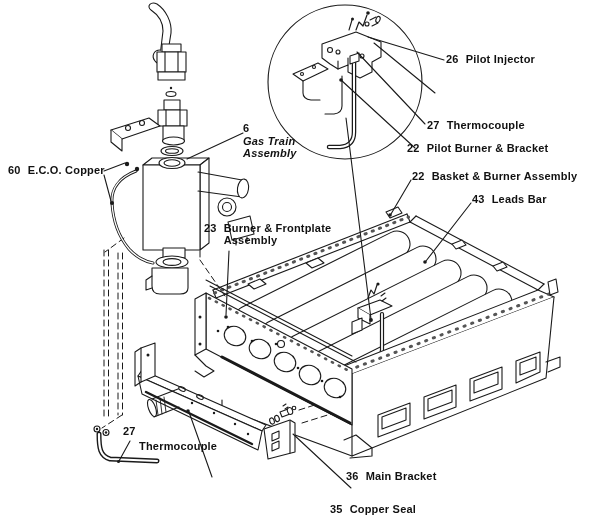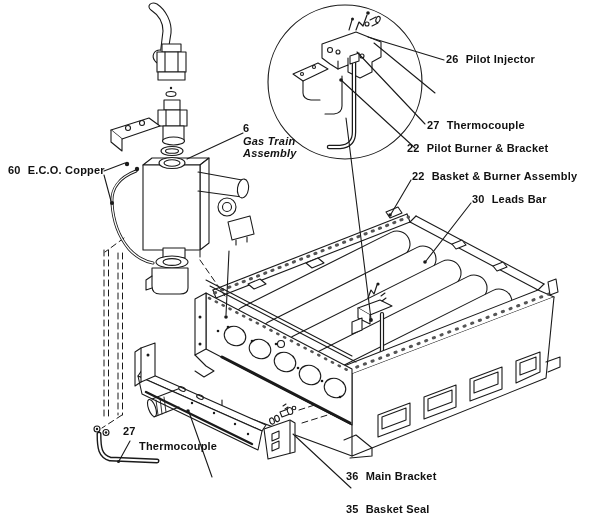--- a/index.html
+++ b/index.html
@@ -309,29 +309,33 @@
   </div>
   <div class="callout" id="c25" style="left:407px;top:142px">
     <span class="num">22</span>
     <span class="txt">Pilot Burner &amp; Bracket</span>
   </div>
   <div class="callout" id="c22" style="left:412px;top:170px">
     <span class="num">22</span>
     <span class="txt">Basket &amp; Burner Assembly</span>
   </div>
   <div class="callout" id="c24" style="left:472px;top:193px">
-    <span class="num">30</span>
+    <span class="num">43</span>
     <span class="txt">Leads Bar</span>
+  </div>
+  <div class="callout" id="c23" style="left:204px;top:222px">
+    <span class="num">23</span>
+    <span class="txt wrap">Burner &amp; Frontplate Assembly</span>
   </div>
   <div class="callout col" id="c27b" style="left:123px;top:425px">
     <span class="num">27</span>
     <span class="txt">Thermocouple</span>
   </div>
   <div class="callout" id="c36" style="left:346px;top:470px">
     <span class="num">36</span>
     <span class="txt">Main Bracket</span>
   </div>
-  <div class="callout" id="c35" style="left:346px;top:503px">
+  <div class="callout" id="c35" style="left:330px;top:503px">
     <span class="num">35</span>
-    <span class="txt">Basket Seal</span>
+    <span class="txt">Copper Seal</span>
   </div>
 </div>
 </div>
 
 </body></html>

